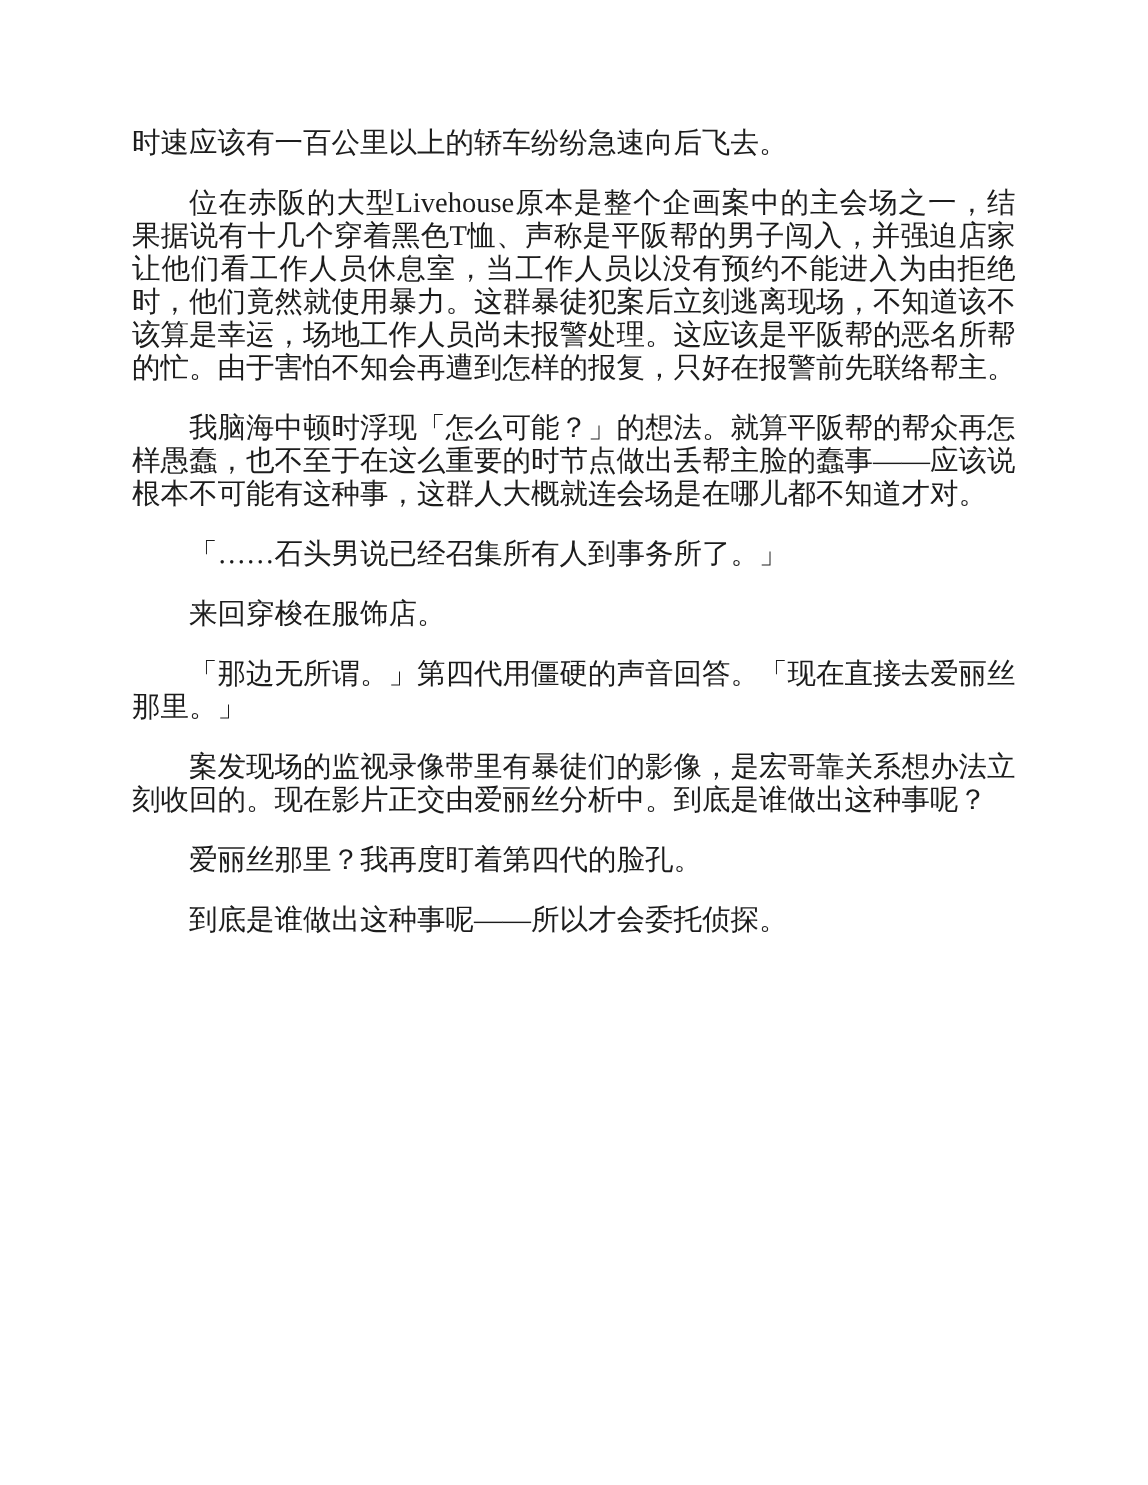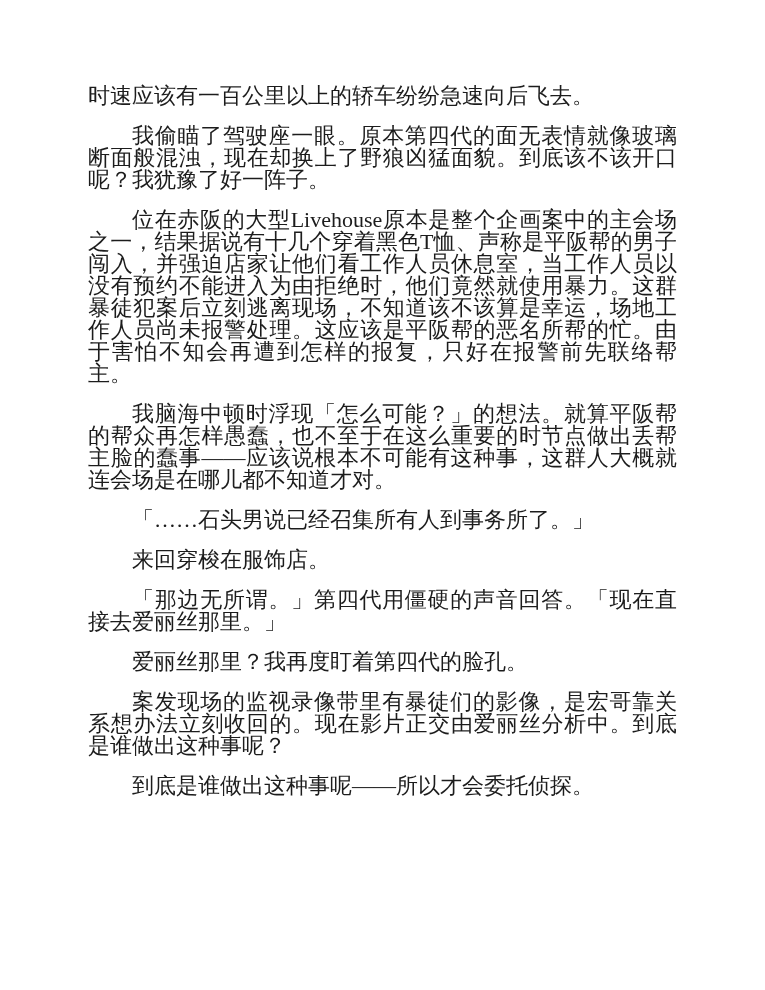--- a/index.html
+++ b/index.html
@@ -15,21 +15,21 @@
     overflow: hidden;
     box-sizing: border-box;
     font-family: "Liberation Serif", "DejaVu Serif", serif;
   }
   .text-block {
     position: absolute;
     top: 85px;
     left: 88px;
     width: 589px;
     color: #1c1c1c;
-    font-size: 22px;
+    font-size: 19px;
     line-height: 22px;
     text-align: justify;
     letter-spacing: 0;
   }
   .text-block p {
     margin: 0 0 18px 0;
     padding: 0;
   }
   .text-block p.indented {
     text-indent: 2em;
@@ -37,23 +37,22 @@
   .text-block p.continuation {
     text-indent: 0;
   }
 </style>
 </head>
 <body>
 
 <div class="page">
   <div class="text-block">
     <p class="continuation">时速应该有一百公里以上的轿车纷纷急速向后飞去。</p>
-    <p class="indented">我偷瞄了驾驶座一眼。原本第四代的面无表情就像玻璃断面般混浊，现在却换上了野狼凶猛面貌。到底该不该开口呢？我犹豫了好一阵子。</p>
     <p class="indented">位在赤阪的大型Livehouse原本是整个企画案中的主会场之一，结果据说有十几个穿着黑色T恤、声称是平阪帮的男子闯入，并强迫店家让他们看工作人员休息室，当工作人员以没有预约不能进入为由拒绝时，他们竟然就使用暴力。这群暴徒犯案后立刻逃离现场，不知道该不该算是幸运，场地工作人员尚未报警处理。这应该是平阪帮的恶名所帮的忙。由于害怕不知会再遭到怎样的报复，只好在报警前先联络帮主。</p>
     <p class="indented">我脑海中顿时浮现「怎么可能？」的想法。就算平阪帮的帮众再怎样愚蠢，也不至于在这么重要的时节点做出丢帮主脸的蠢事——应该说根本不可能有这种事，这群人大概就连会场是在哪儿都不知道才对。</p>
     <p class="indented">「……石头男说已经召集所有人到事务所了。」</p>
     <p class="indented">来回穿梭在服饰店。</p>
     <p class="indented">「那边无所谓。」第四代用僵硬的声音回答。「现在直接去爱丽丝那里。」</p>
+    <p class="indented">案发现场的监视录像带里有暴徒们的影像，是宏哥靠关系想办法立刻收回的。现在影片正交由爱丽丝分析中。到底是谁做出这种事呢？</p>
     <p class="indented">爱丽丝那里？我再度盯着第四代的脸孔。</p>
-    <p class="indented">案发现场的监视录像带里有暴徒们的影像，是宏哥靠关系想办法立刻收回的。现在影片正交由爱丽丝分析中。到底是谁做出这种事呢？</p>
     <p class="indented">到底是谁做出这种事呢——所以才会委托侦探。</p>
   </div>
 </div>
 
 </body></html>

